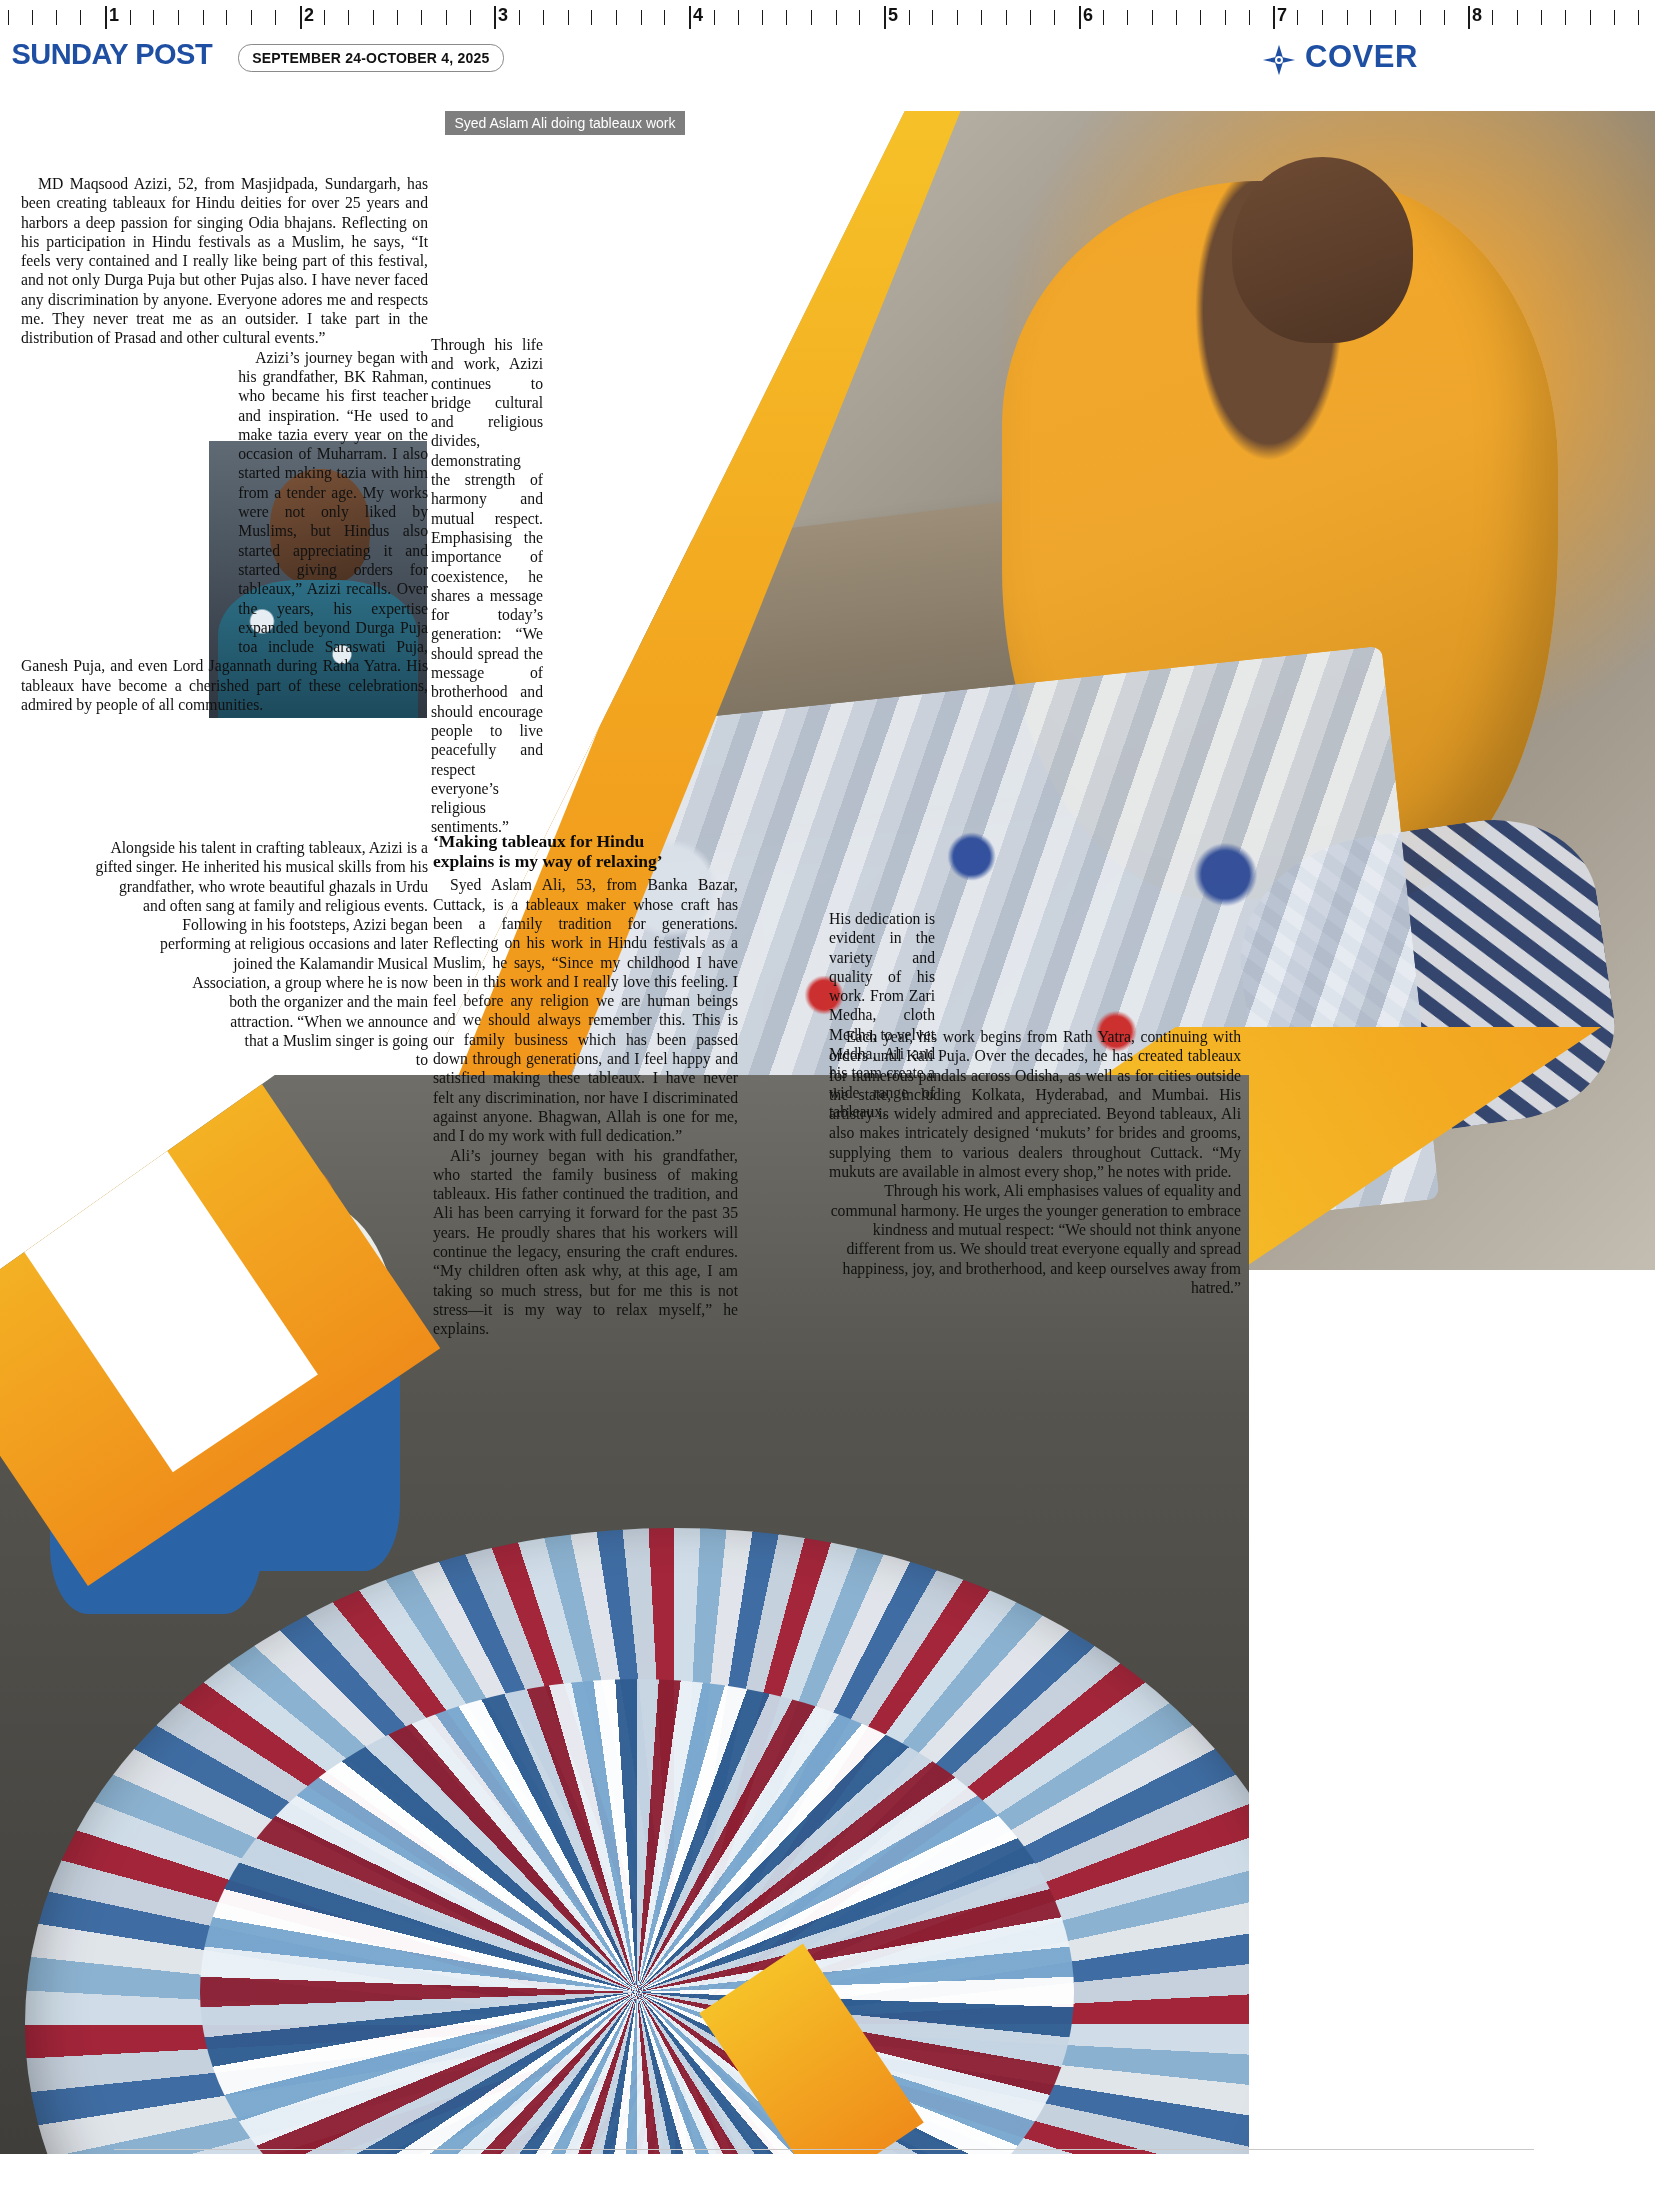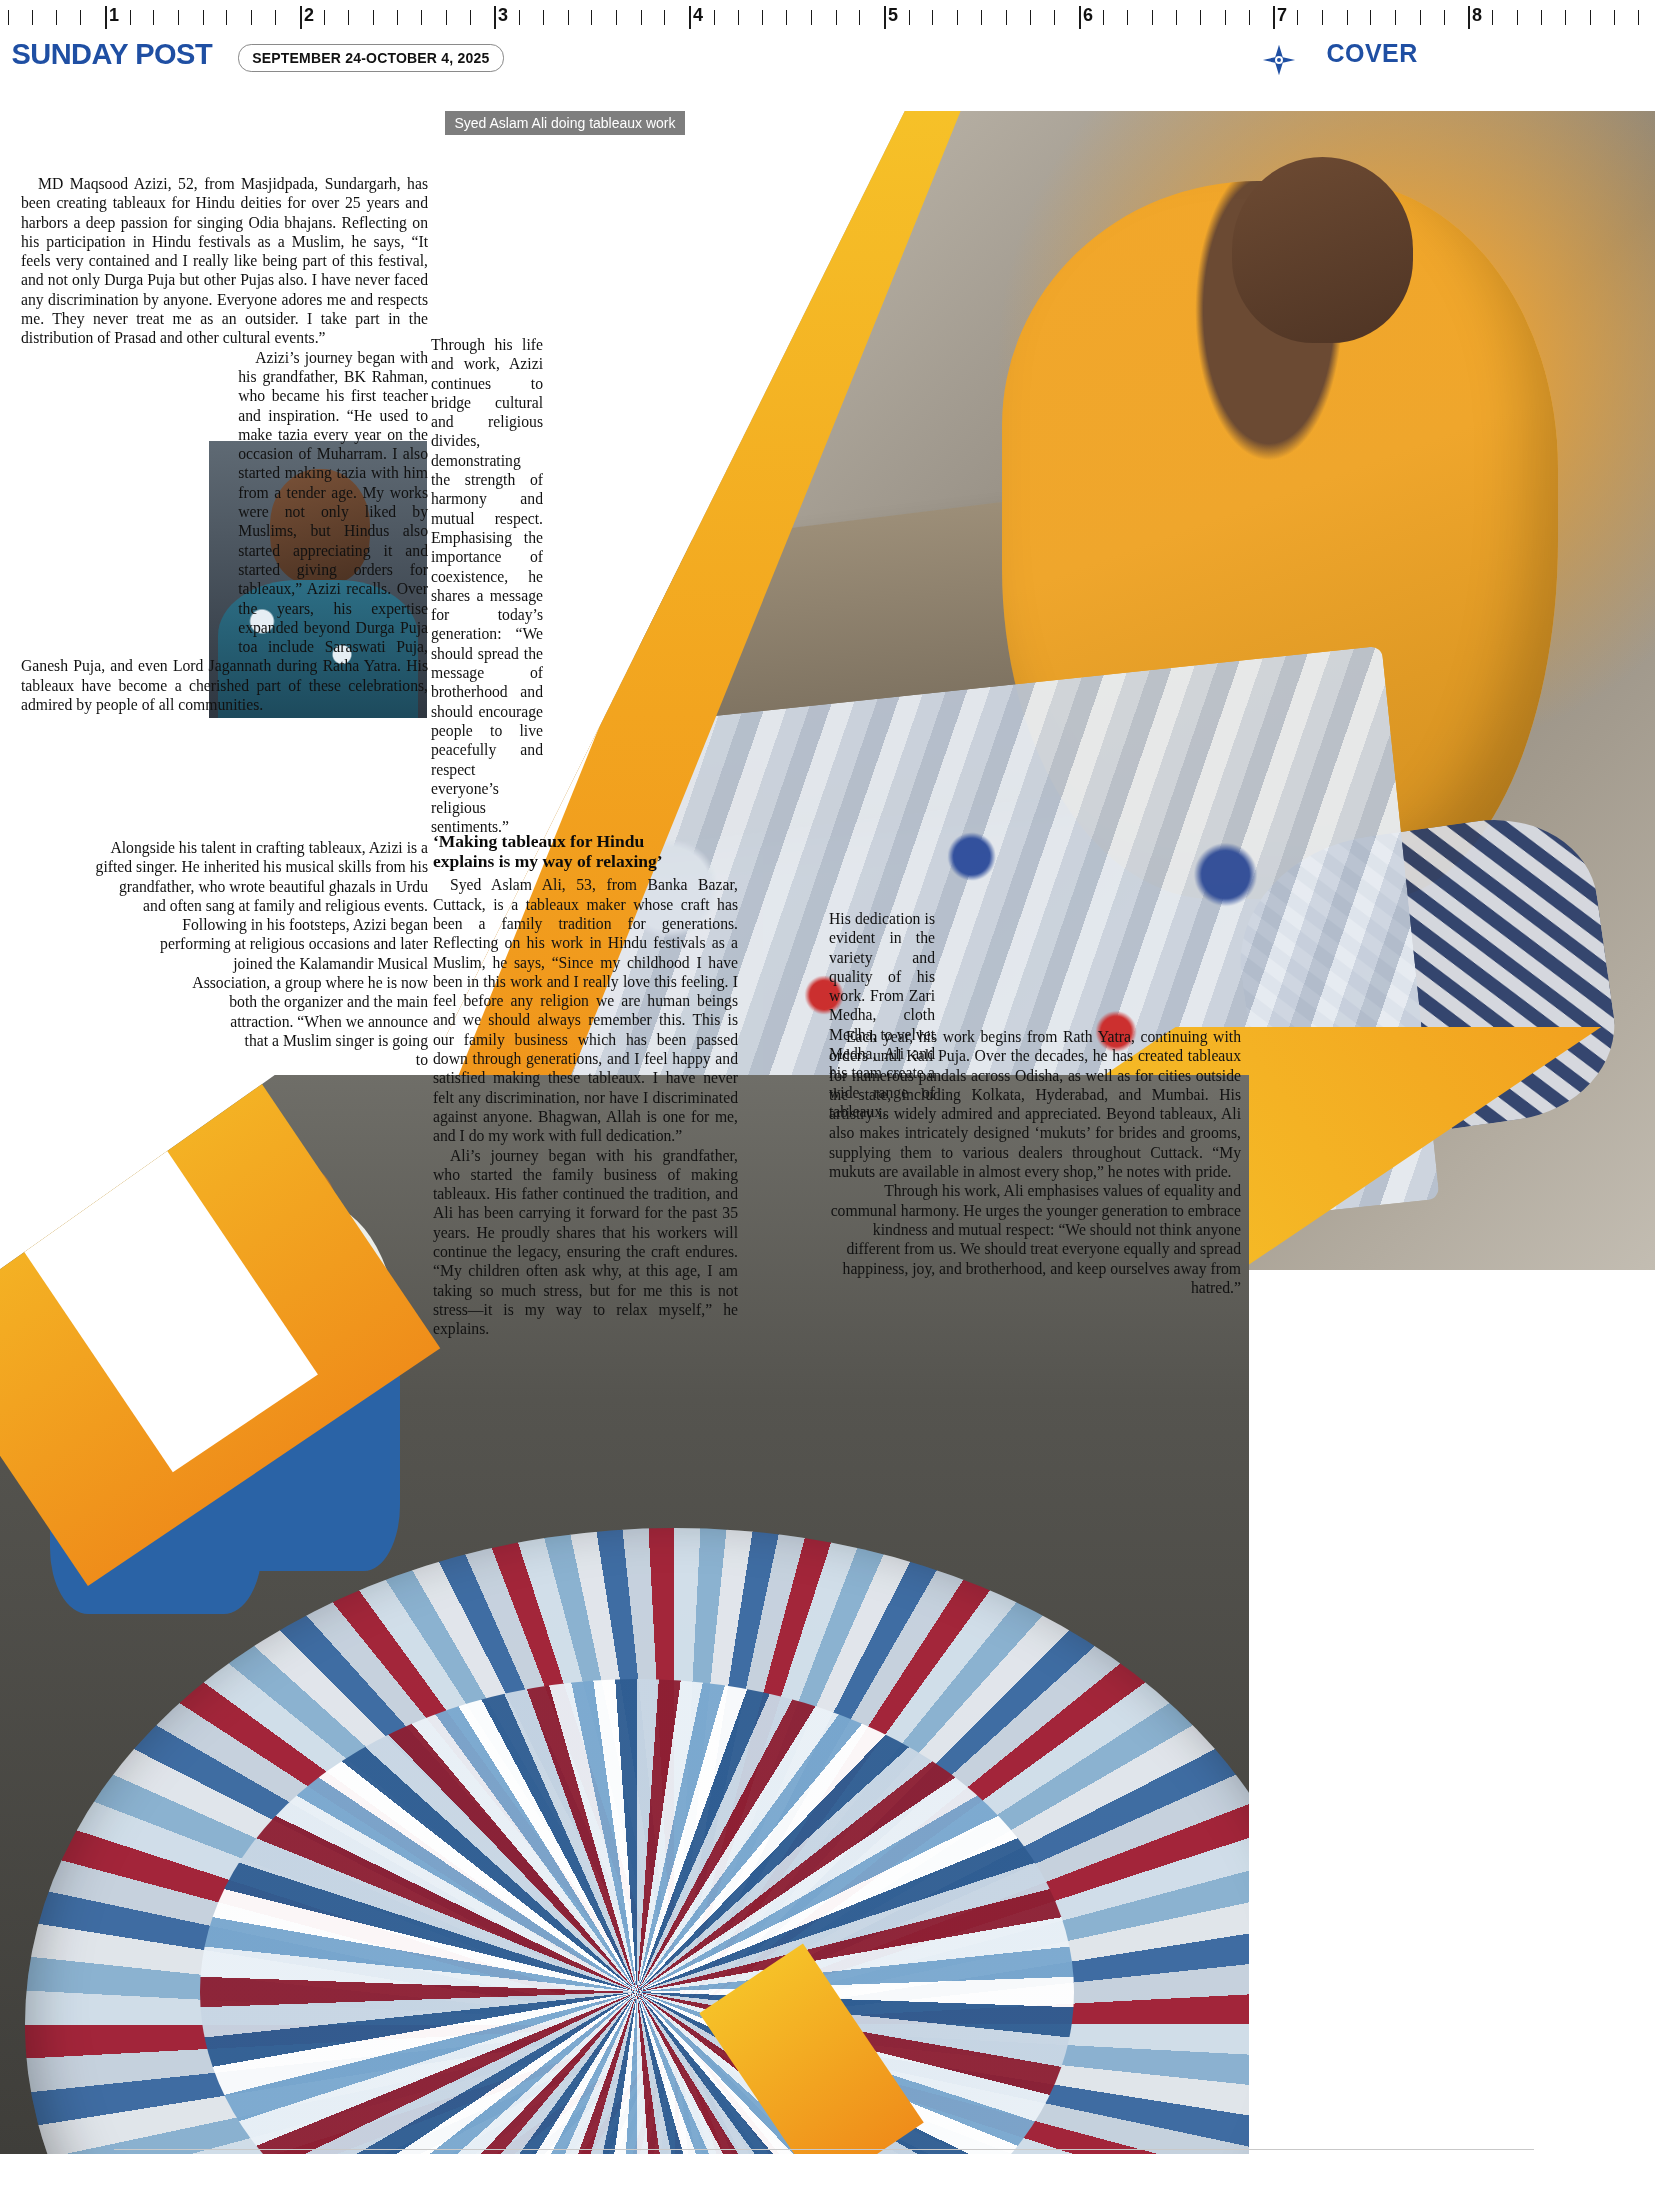--- a/index.html
+++ b/index.html
@@ -73,21 +73,21 @@
     font-size: 14px;
     font-weight: bold;
     letter-spacing: 0.2px;
     color: #111;
     background: #fff;
   }
   .section-label {
     position: absolute;
     right: 13.2px; top: 2.8px;
     font-family: "Liberation Sans", sans-serif;
-    font-size: 25px;
+    font-size: 31px;
     font-weight: bold;
     letter-spacing: 0.5px;
     color: #1f4fa3;
     text-align: center;
   }
   .compass {
     position: absolute;
     right: 132px; top: 5.7px;
     width: 40px; height: 36px;
   }

